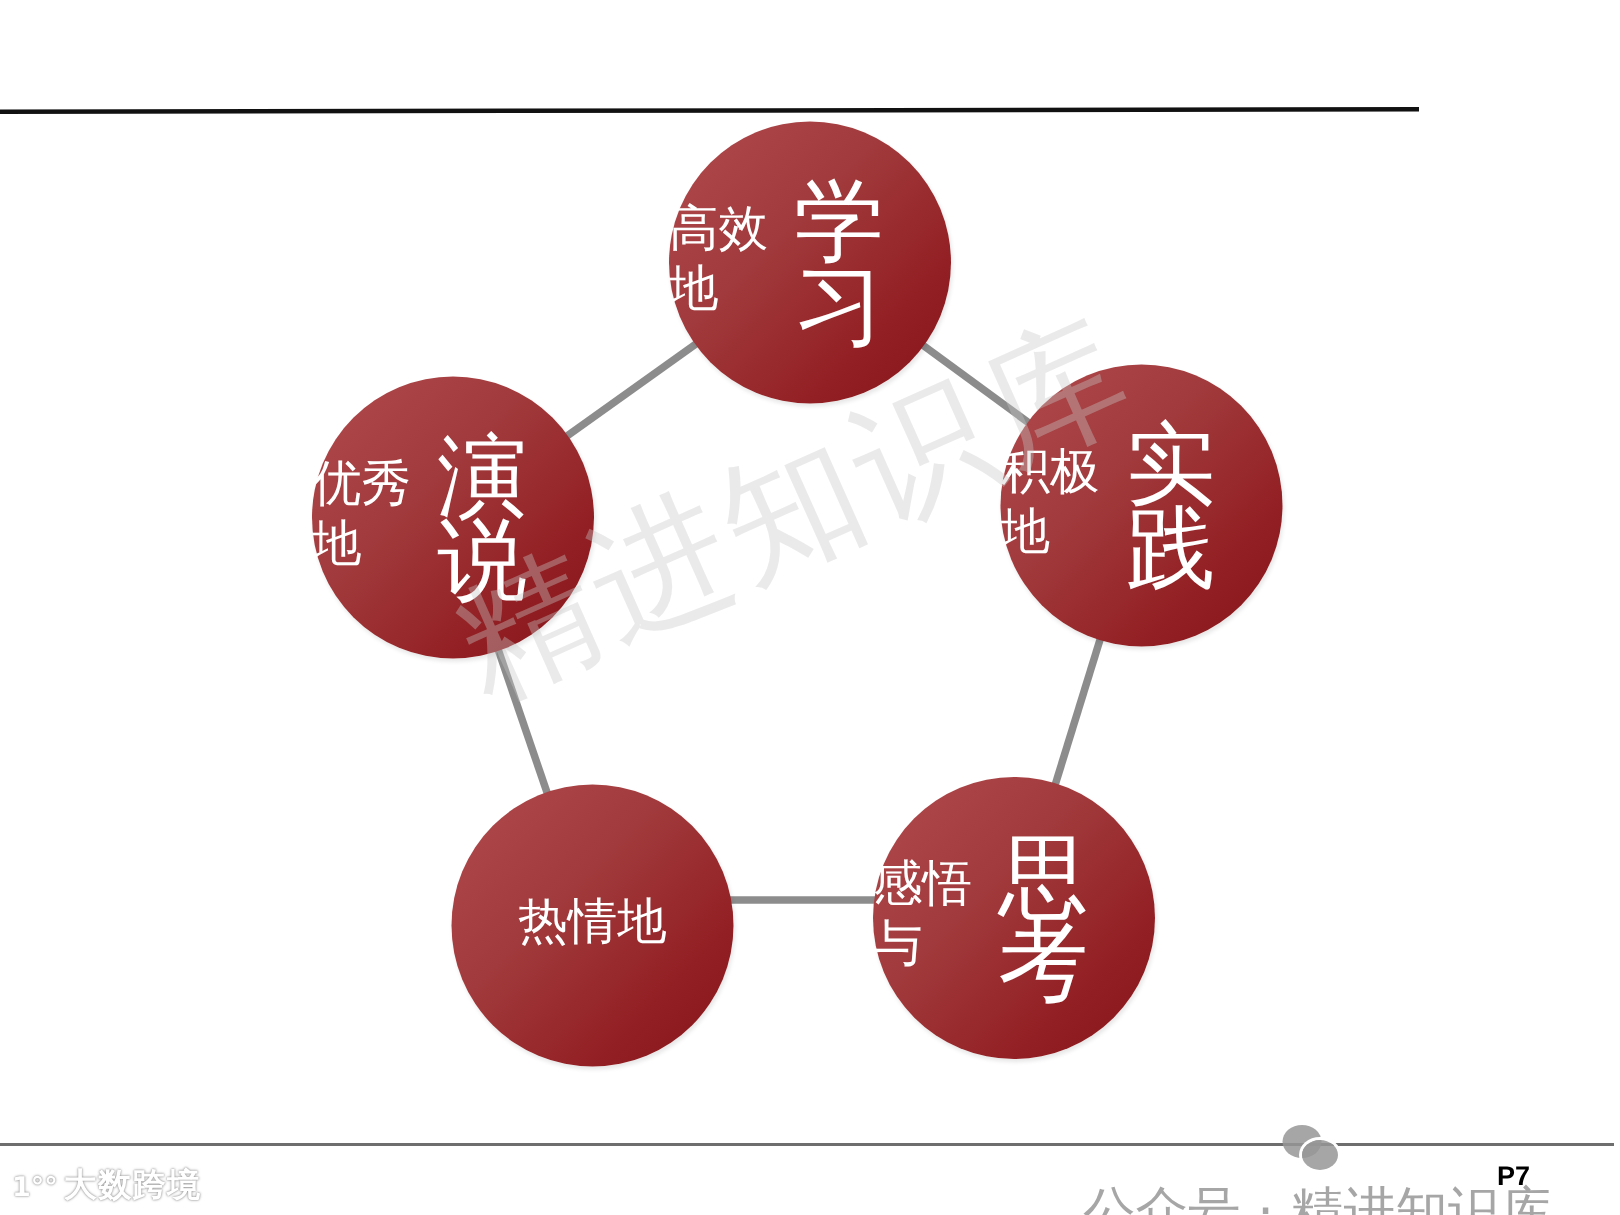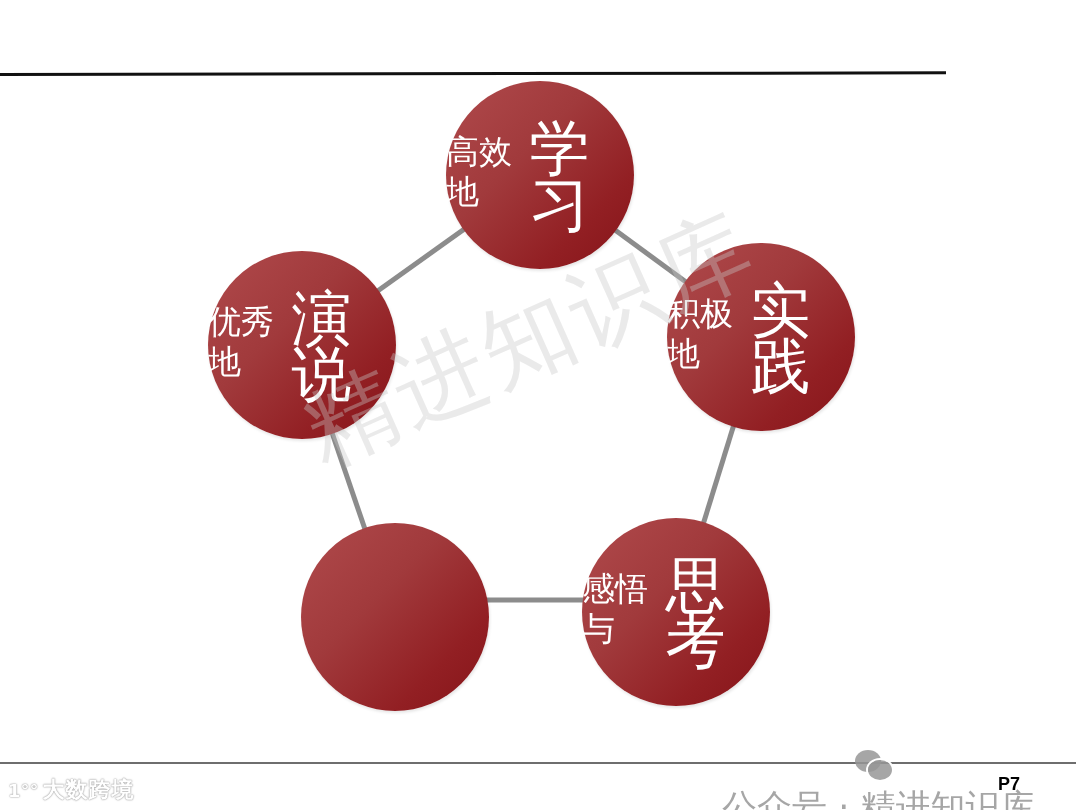--- a/index.html
+++ b/index.html
@@ -163,20 +163,21 @@
   <span class="line1">积极地</span>
   <span class="line2">实践</span>
 </div>
 
 <div class="node" style="left:582px; top:518px;">
   <span class="line1">感悟与</span>
   <span class="line2">思考</span>
 </div>
 
 <div class="node" style="left:301px; top:523px;">
+  <span class="line1">热情地</span>
 </div>
 
 <div class="node" style="left:208px; top:251px;">
   <span class="line1">优秀地</span>
   <span class="line2">演说</span>
 </div>
 
 <div class="watermark-center">精进知识库</div>
 
 <div class="bottom-rule"></div>

